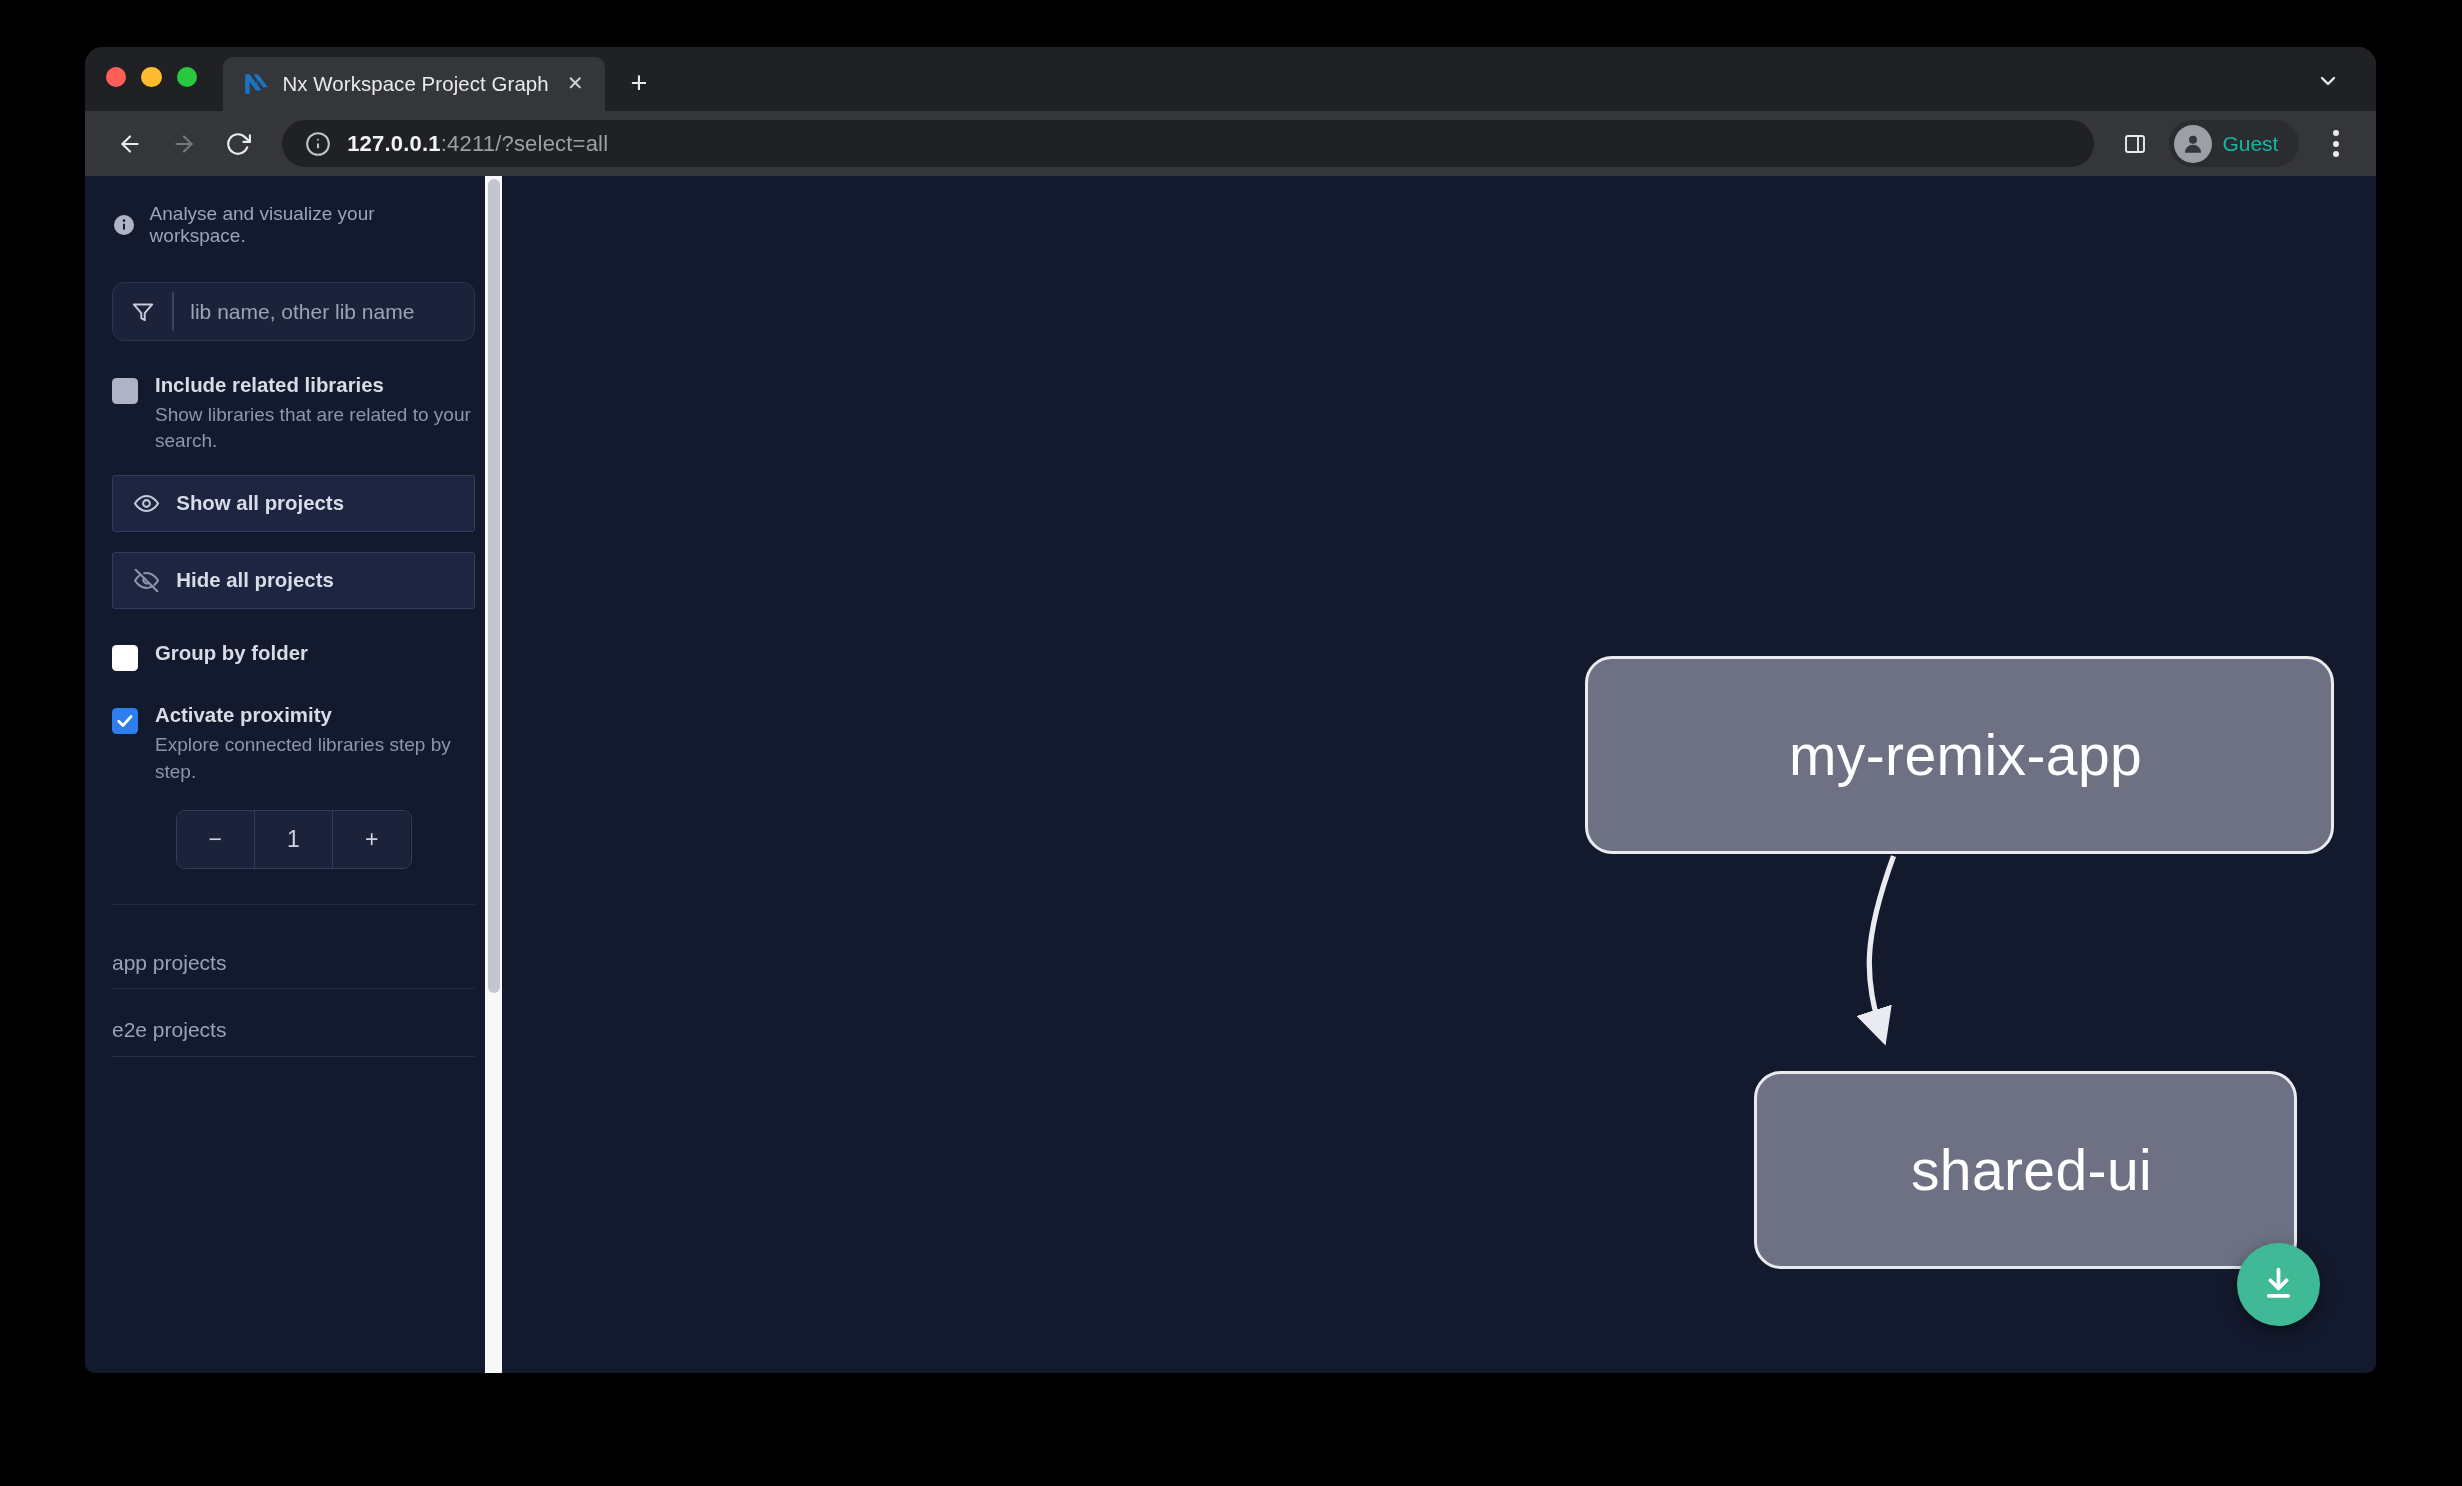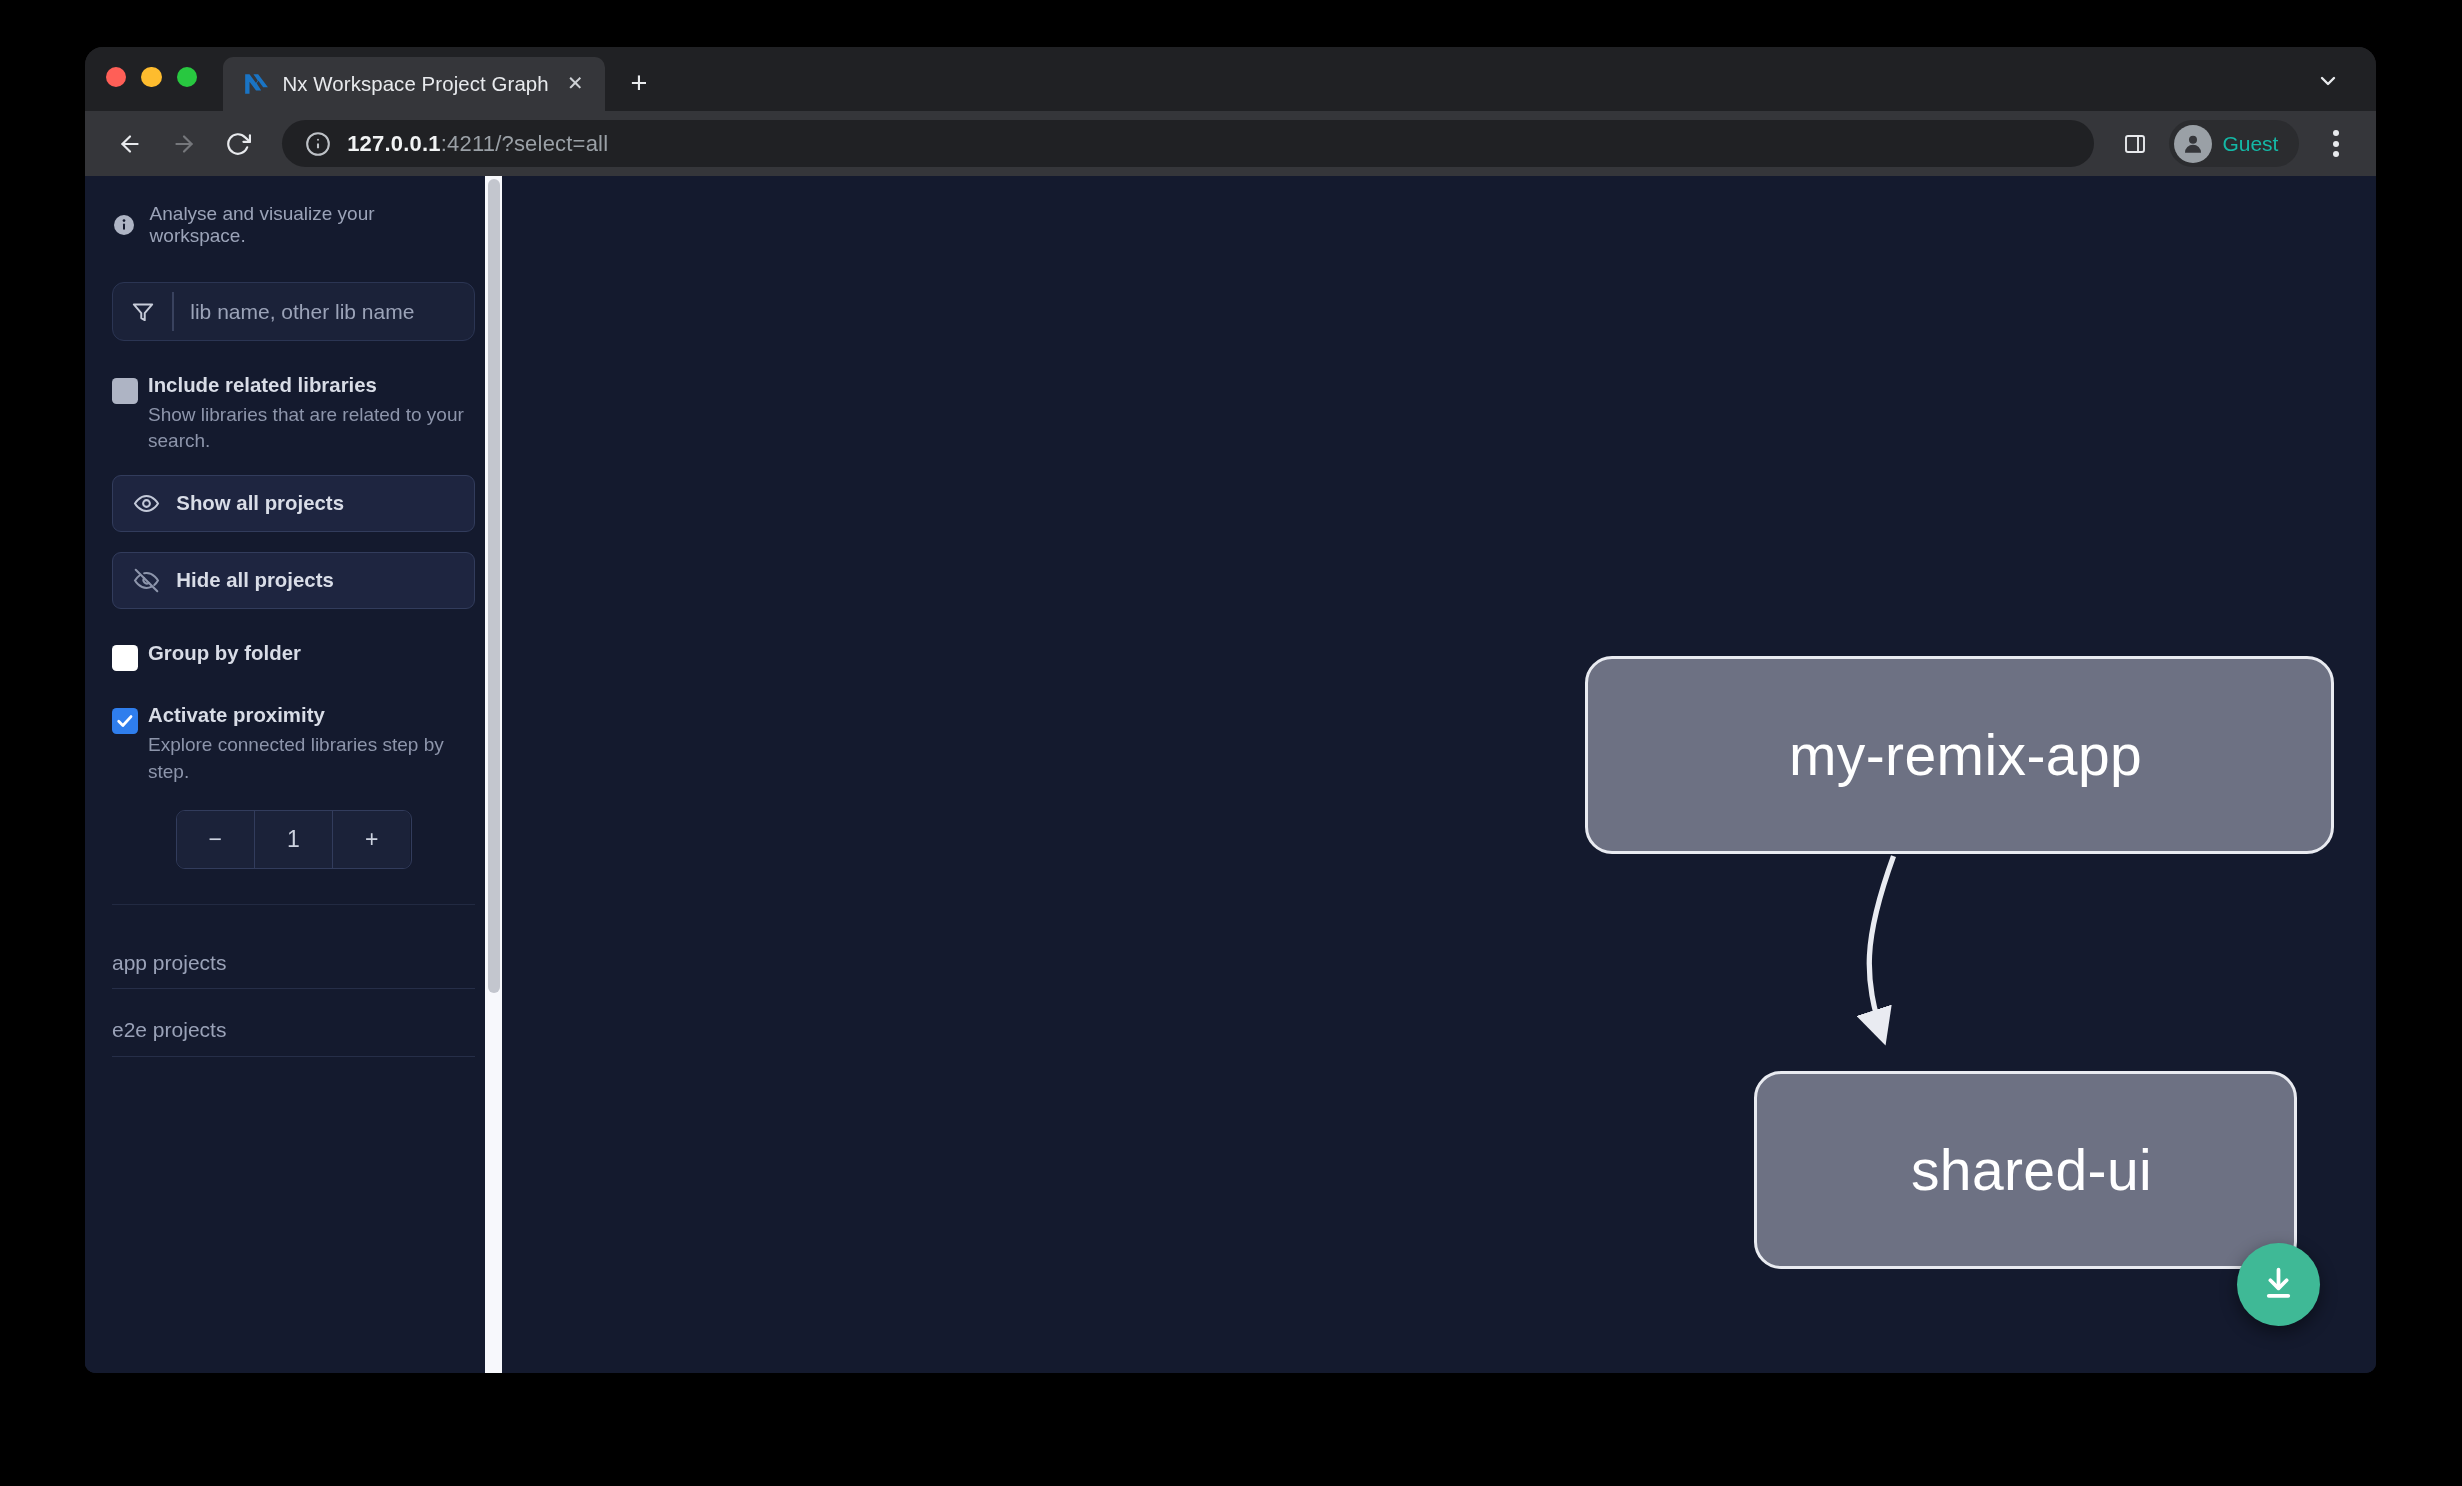--- a/index.html
+++ b/index.html
@@ -171,40 +171,40 @@
   }
   .funnel-icon { width: 26px; height: 26px; flex: 0 0 26px; color: #c7ccd9; }
   .filter-divider { width: 1.5px; height: 39px; background: #39425e; flex: 0 0 1.5px; }
   .filter-input {
     flex: 1 1 auto; background: transparent; border: 0; outline: none;
     color: #d6dae4; font-size: 21px;
     font-family: "Liberation Sans", sans-serif;
   }
   .filter-input::placeholder { color: #9ba3b8; }
 
-  .check-row { display: flex; gap: 10px; margin-top: 32px; align-items: flex-start; }
+  .check-row { display: flex; gap: 17px; margin-top: 32px; align-items: flex-start; }
   .cb {
     width: 26px; height: 26px; flex: 0 0 26px;
     border-radius: 4.5px; margin-top: 4.5px;
     display: flex; align-items: center; justify-content: center;
   }
   .cb.muted { background: #aeb4c4; }
   .cb.blank  { background: #ffffff; }
   .cb.checked { background: #2f7eed; }
   .cb svg { width: 19.7px; height: 19.7px; color: #ffffff; }
   .check-texts { flex: 1 1 auto; }
   .check-label { color: #d8dce6; font-size: 20.4px; font-weight: 700; line-height: 1.25; }
   .check-desc  { color: #8d95ab; font-size: 19px; line-height: 1.42; margin-top: 3px; }
 
   .sb-btn {
     margin-top: 19.7px;
     height: 57px;
     background: #1e2540;
     border: 1.5px solid #323c5c;
-    border-radius: 9px;
+    border-radius: 3px;
     display: flex; align-items: center;
     padding: 0 19.7px; gap: 16.6px;
     color: #d9dde7; font-size: 20.4px; font-weight: 700;
   }
   .sb-btn .ic { width: 27px; height: 27px; flex: 0 0 27px; color: #c3c9d8; }
   .sb-btn.dim .ic { color: #8d95ab; }
 
   .divider-line { height: 1.5px; background: #222a42; margin-top: 35px; }
 
   .stepper {

